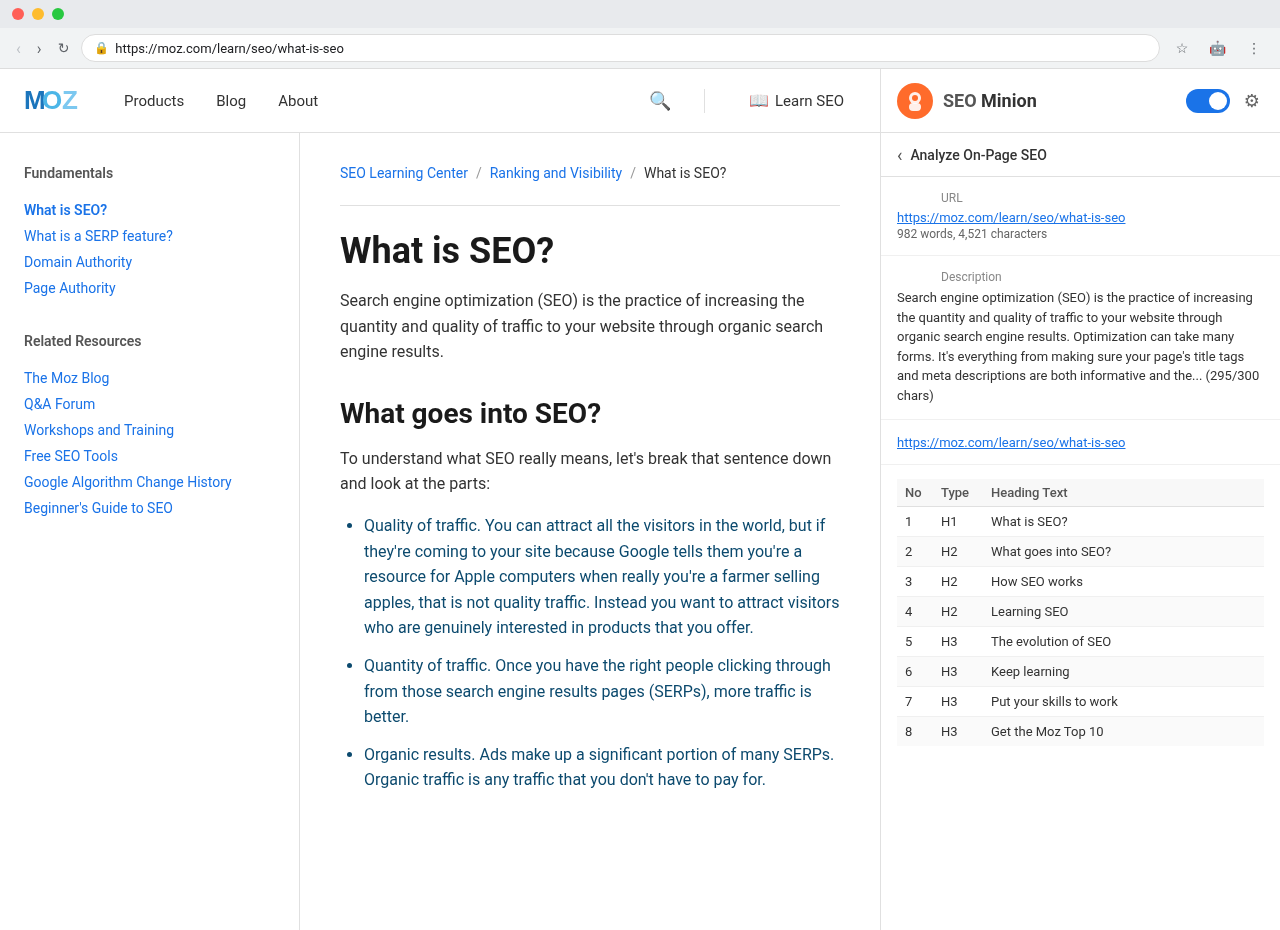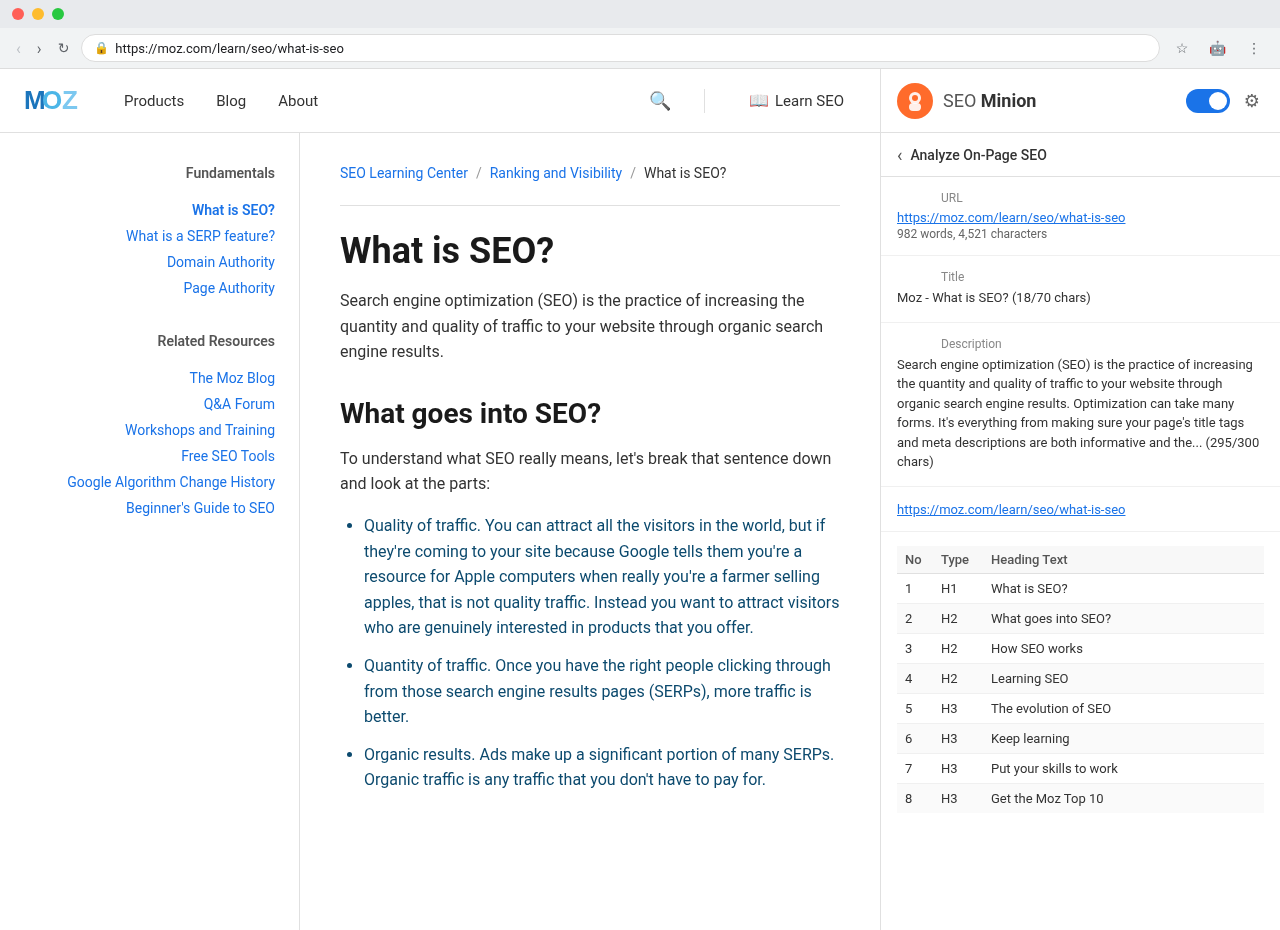--- a/index.html
+++ b/index.html
@@ -114,21 +114,21 @@
     }
     .sidebar-link {
       display: block;
       font-size: 14px;
       color: #1a73e8;
       text-decoration: none;
       padding: 5px 0;
       cursor: pointer;
     }
     .sidebar-link.active { font-weight: 600; }
-    .sidebar-section { margin-bottom: 32px; text-align: right; }
+    .sidebar-section { margin-bottom: 32px; }
 
     
     .main-content {
       flex: 1;
       padding: 32px 40px;
       overflow-y: auto;
     }
     .breadcrumb {
       display: flex;
       align-items: center;
@@ -375,45 +375,41 @@
 
     <div class="seo-minion-header">
       <div class="seo-minion-logo">
         <svg width="24" height="24" viewBox="0 0 24 24" fill="none">
           <circle cx="12" cy="9" r="6" fill="white" opacity="0.9"></circle>
           <ellipse cx="12" cy="9" rx="3" ry="3" fill="#ff6b2b"></ellipse>
           <rect x="6" y="14" width="12" height="8" rx="4" fill="white" opacity="0.9"></rect>
         </svg>
       </div>
       <div class="seo-minion-title">
-        <span style="font-weight:400; color:#555;margin-top:10px;">SEO </span><span style="font-weight:700;">Minion</span>
+        <span style="font-weight:700; color:#555;margin-top:10px;">SEO </span><span style="font-weight:700;">Minion</span>
       </div>
       <div class="toggle-switch">
         <div class="toggle-knob"></div>
       </div>
       <span class="gear-btn">⚙</span>
     </div>
 
     <div class="seo-minion-nav">
       <span class="back-arrow">‹</span>
       <span class="analyze-title">Analyze On-Page SEO</span>
     </div>
 
     <div class="seo-minion-body">
 
       <div class="info-section">
         <div class="info-label">URL</div>
         <a class="info-link">https://moz.com/learn/seo/what-is-seo</a>
         <div class="info-subtext">982 words, 4,521 characters</div>
       </div>
 
-      <div class="info-section">
-        <div class="info-label">Title</div>
-        <div class="info-text">Moz - What is SEO? (18/70 chars)</div>
-      </div>
 
       <div class="info-section">
         <div class="info-label">Description</div>
         <div class="info-text">Search engine optimization (SEO) is the practice of increasing the quantity and quality of traffic to your website through organic search engine results. Optimization can take many forms. It's everything from making sure your page's title tags and meta descriptions are both informative and the... (295/300 chars)</div>
       </div>
 
       <div class="info-section">
         <a class="info-link">https://moz.com/learn/seo/what-is-seo</a>
       </div>
 

